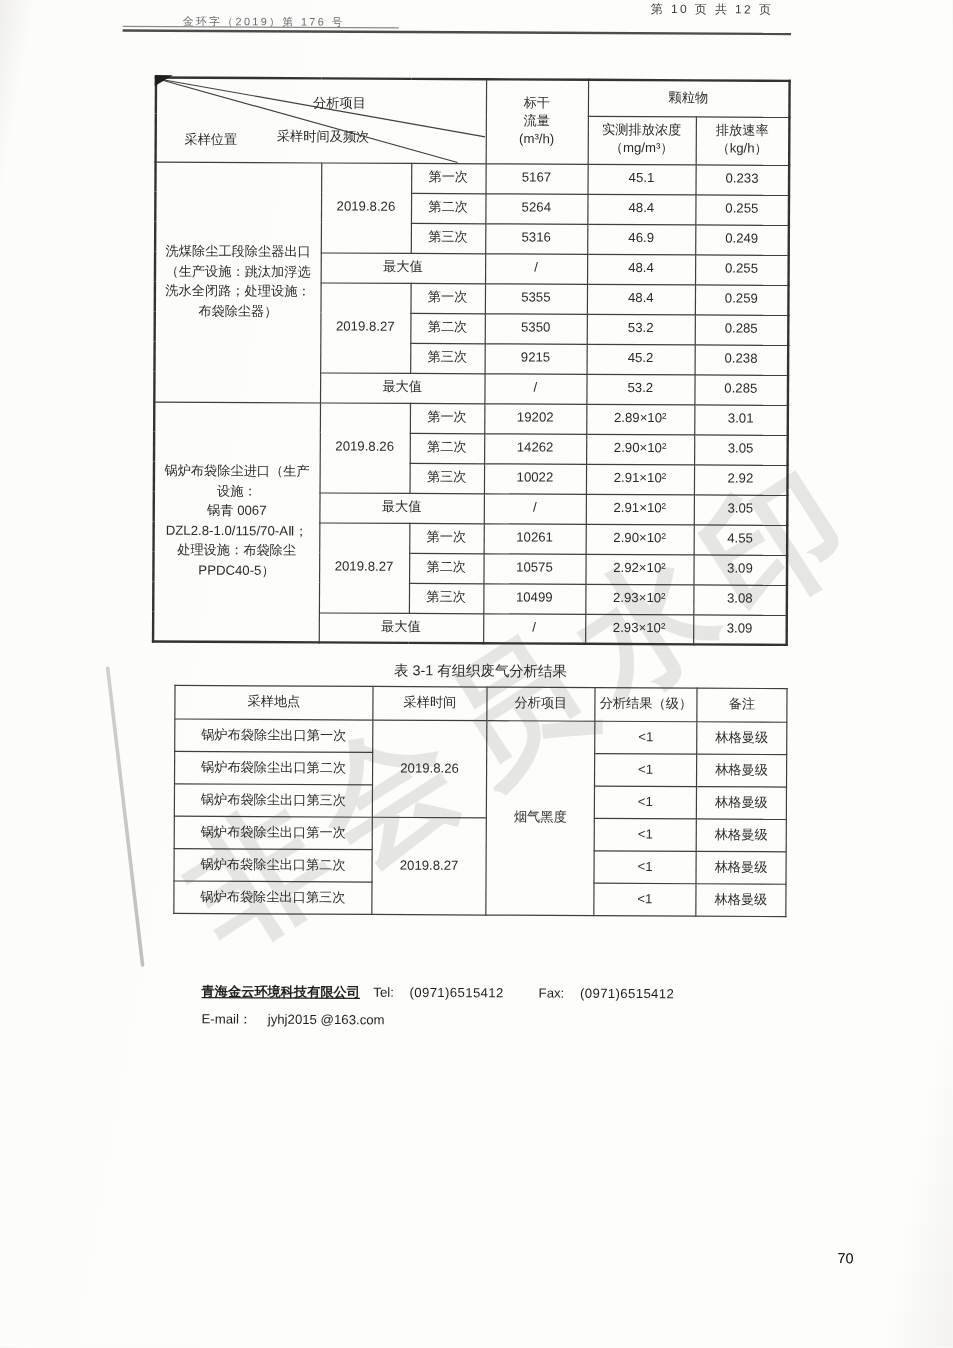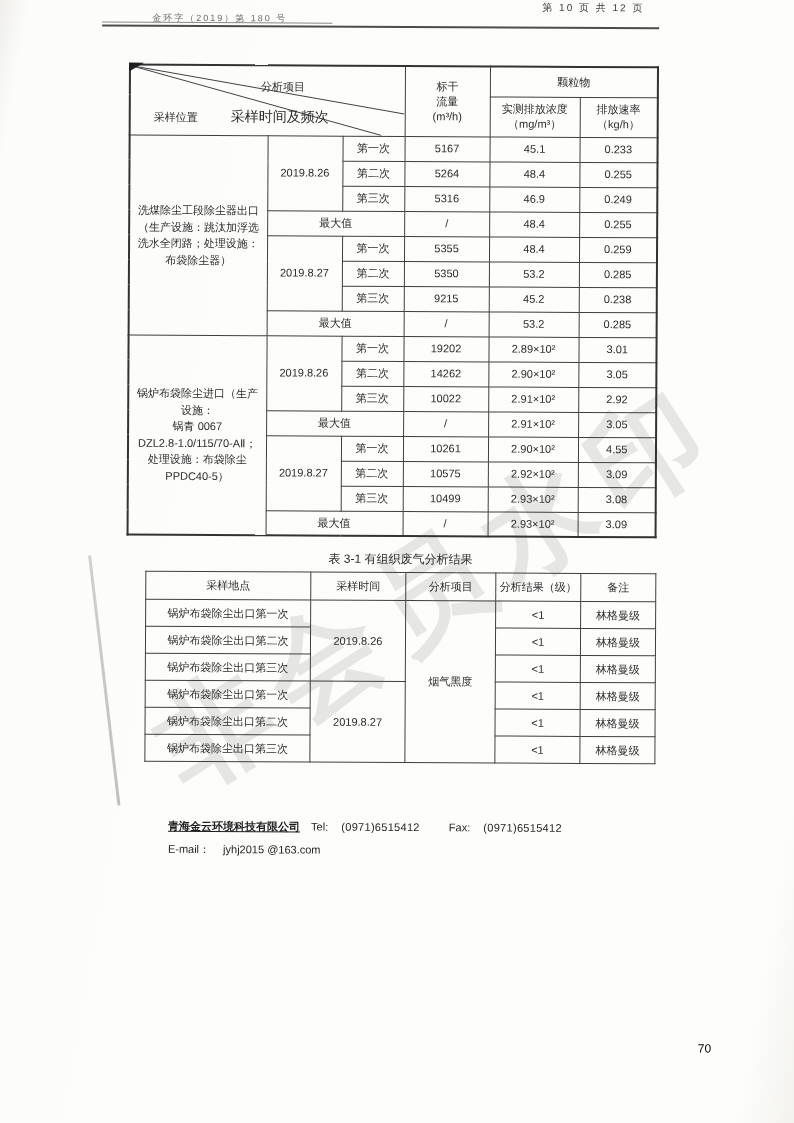--- a/index.html
+++ b/index.html
@@ -36,21 +36,21 @@
      font-size:11px;line-height:1.35;padding:0 2px;overflow:hidden;}
   .pre{white-space:pre-line;}
 
   .t1{position:absolute;left:127px;top:65px;width:528px;border:2px solid #333;}
   .t1 tr.h1{height:30px;} .t1 tr.h2{height:40px;} .t1 tr.dr{height:25px;}
   .t1 td.loc{line-height:1.5;}
 
   .corner{position:relative;padding:0;}
   .corner svg{position:absolute;left:0;top:0;width:100%;height:100%;}
   .corner .c-top{position:absolute;left:130px;top:13px;font-size:11px;}
-  .corner .c-mid{position:absolute;left:100px;top:41px;font-size:14px;}
+  .corner .c-mid{position:absolute;left:100px;top:41px;font-size:11px;}
   .corner .c-bot{position:absolute;left:23px;top:44px;font-size:11px;}
 
   .t2-title{position:absolute;left:146px;top:551px;width:510px;text-align:center;
     font-size:12px;color:#2b2b2b;z-index:2;}
   .t2{position:absolute;left:146px;top:572px;width:510px;border:1.5px solid #333;}
   .t2 tr{height:27px;}
   .t2 tr.hrow{height:28px;}
 
   
   .footer{position:absolute;left:170px;top:820px;font-size:11px;color:#1f1f1f;z-index:2;}
@@ -64,21 +64,21 @@
 <body>
 
 <div class="sheet">
 
   <div class="watermark">非会员水印</div>
   <div class="edge-streak"></div>
   <div class="corner-wedge"></div>
 
   <div class="hdr-rule2"></div>
   <div class="hdr-rule"></div>
-  <div class="hdr-left">金环字（2019）第 180 号</div>
+  <div class="hdr-left">金环字（2019）第 176 号</div>
   <div class="hdr-right">第 10 页 共 12 页</div>
 
   <table class="t1">
     <colgroup>
       <col style="width:138px">
         <col style="width:75px">
         <col style="width:62px">
       <col style="width:85px">
         <col style="width:90px">
         <col style="width:78px">

